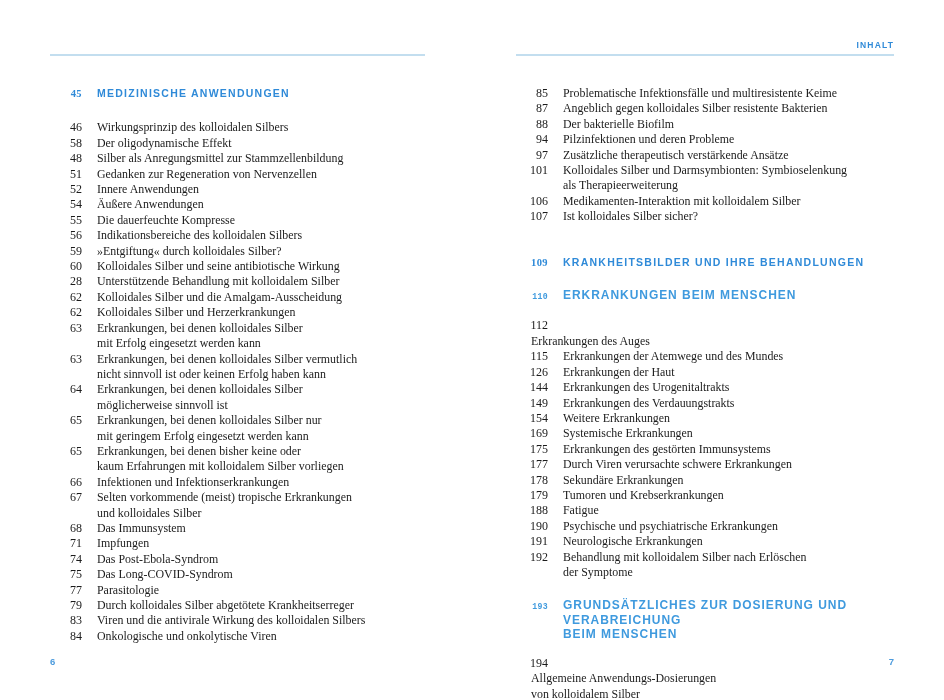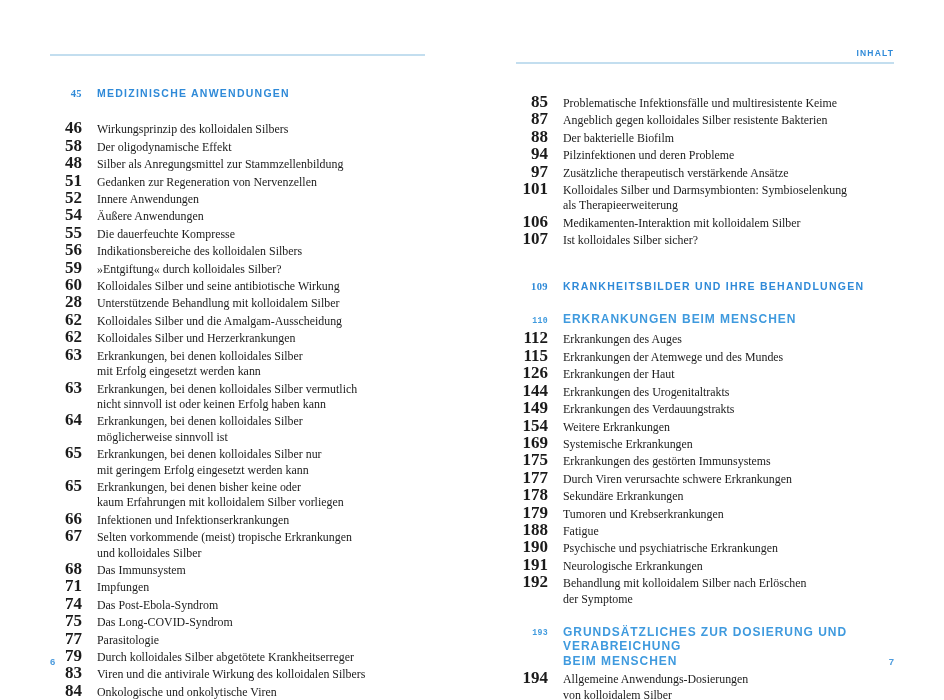--- a/index.html
+++ b/index.html
@@ -19,21 +19,21 @@
     height: 700px;
     display: flex;
   }
   .page {
     position: relative;
     width: 472px;
     height: 700px;
     box-sizing: border-box;
   }
   .page-left  { padding: 0 47px 0 50px; }
-  .page-right { padding: 8px 50px 0 44px; }
+  .page-right { padding: 0 50px 0 44px; }
 
   
   .runhead {
     position: relative;
     height: 60px;
   }
   .runhead-label {
     position: absolute;
     right: 0;
     bottom: 10px;
@@ -60,24 +60,23 @@
   
   .row {
     display: flex;
     align-items: baseline;
     line-height: 15.4px;
   }
   .num {
     flex: 0 0 auto;
     width: 32px;
     text-align: right;
-    font-size: 17px;
+    font-size: 12px;
     color: #1b1b1b;
     font-family: "Liberation Serif", serif;
-    font-weight: bold;
   }
   .txt {
     flex: 1 1 auto;
     padding-left: 15px;
     font-size: 11.9px;
     color: #1b1b1b;
     font-family: "Liberation Serif", serif;
   }
   .txt .cont {
     display: block;
@@ -113,21 +112,21 @@
     font-family: "Liberation Sans", sans-serif;
     font-size: 12px;
     font-weight: bold;
     color: #3f9ade;
     letter-spacing: 0.95px;
     line-height: 14.5px;
   }
   .after-head { margin-top: 19px; }
   .before-head{ margin-top: 30px; }
   .before-sub { margin-top: 18px; }
-  .after-sub  { margin-top: 2px; }
+  .after-sub  { margin-top: 14px; flex-direction: column; }
 
   
   .folio {
     position: absolute;
     bottom: 33px;
     font-family: "Liberation Sans", sans-serif;
     font-size: 9.5px;
     font-weight: bold;
     color: #4c9bdd;
   }

